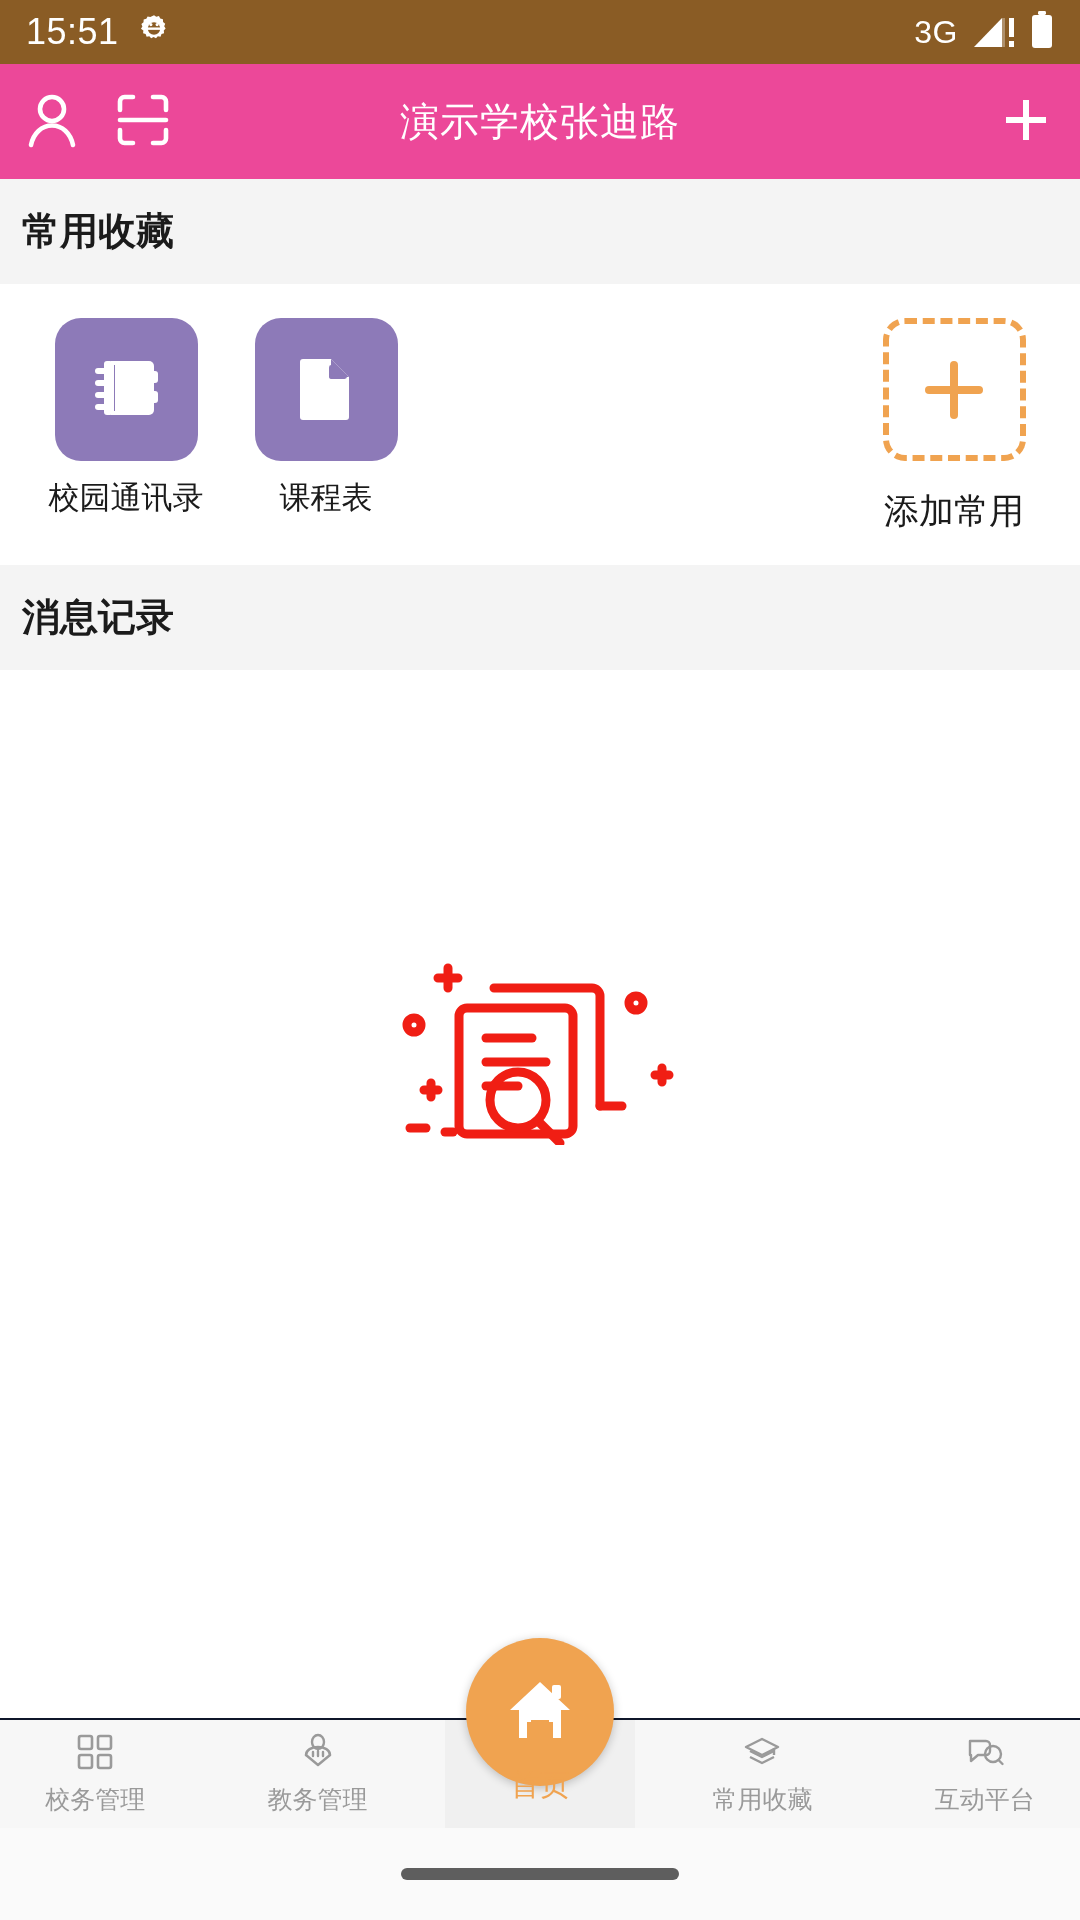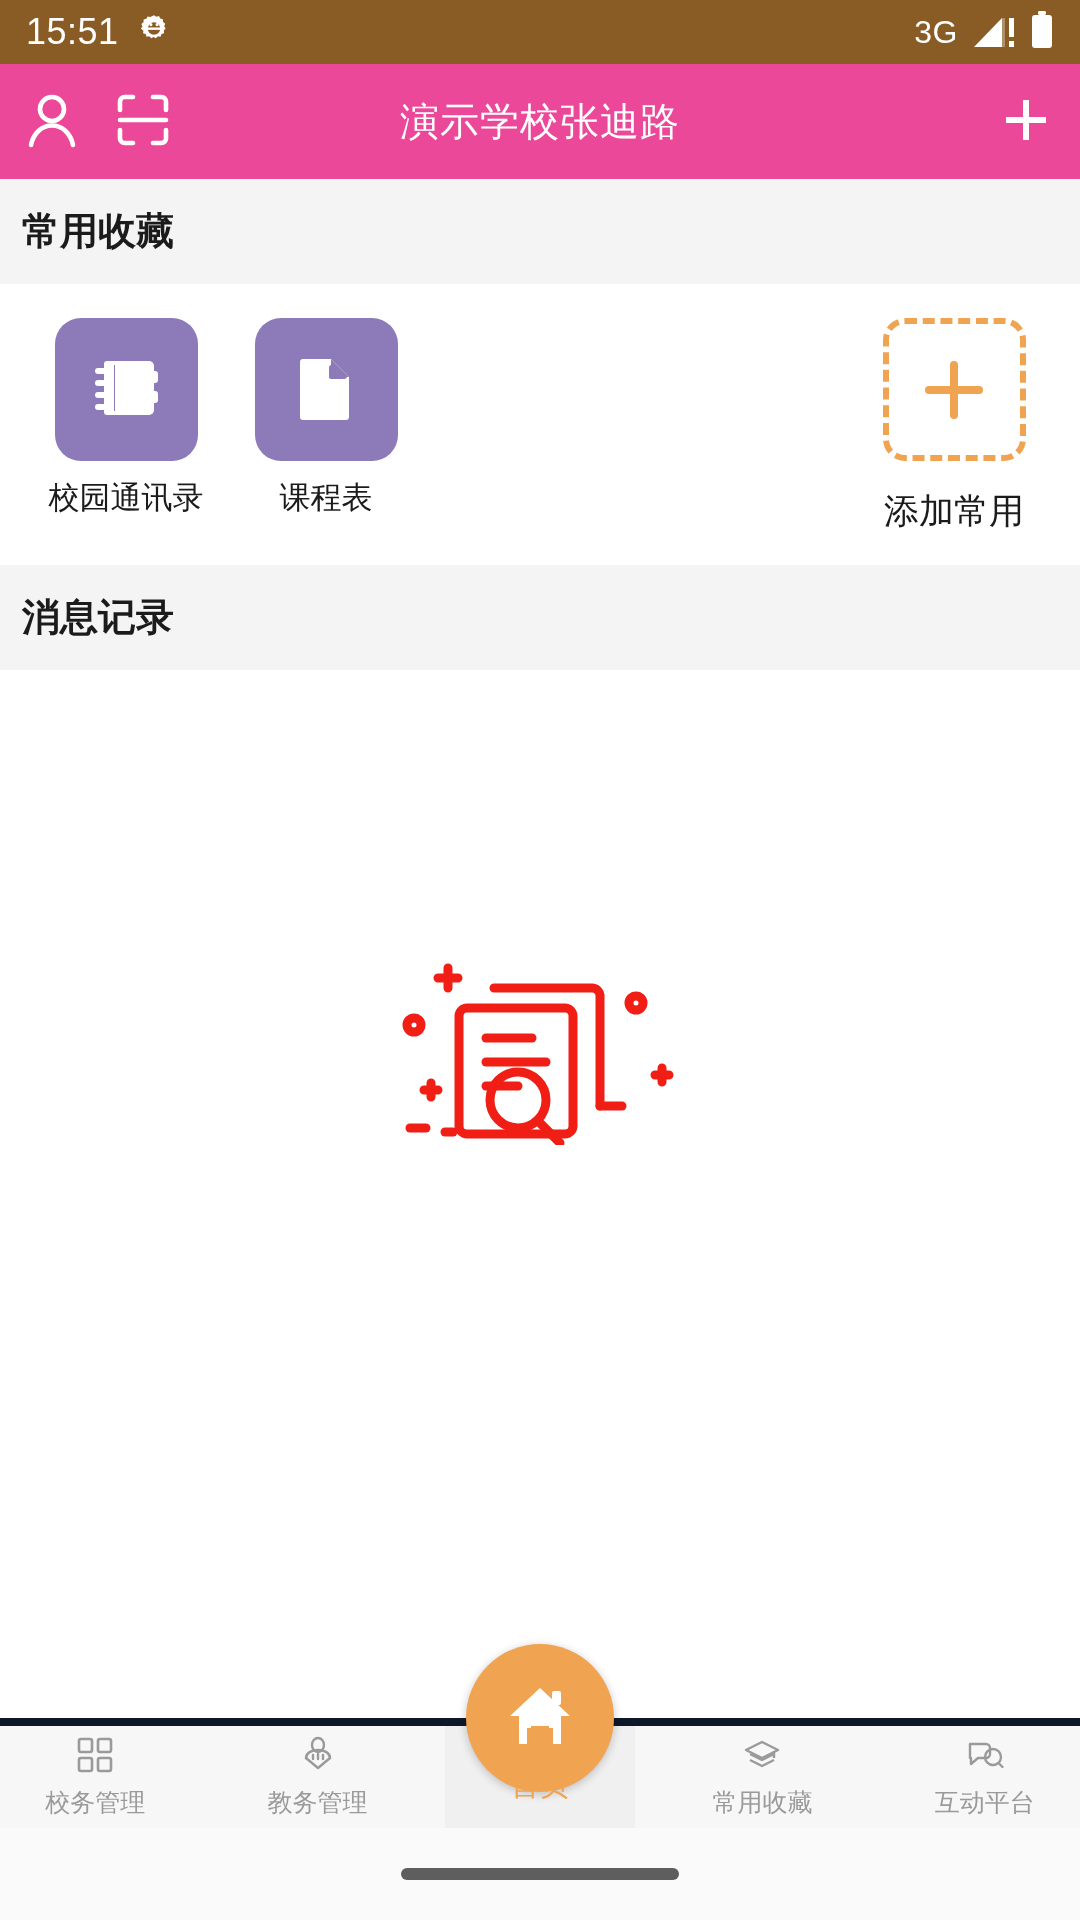--- a/index.html
+++ b/index.html
@@ -59,21 +59,21 @@
   
   .msg-body {
     background:#fff; height:1120px; display:flex; flex-direction:column;
     align-items:center; padding-top:270px;
   }
   .empty-text { margin-top:22px; font-size:41px; color:#F01E14; letter-spacing:2px; }
 
   
   .bottom-wrap { position:absolute; left:0; bottom:0; width:1080px; }
   .tab-bar {
-    height:110px; background:#F7F7F7; border-top:8px solid #0f172a;
+    height:110px; background:#F7F7F7; border-top:2px solid #0f172a;
     display:flex; align-items:center; position:relative;gap:32px;
   }
   .tab {
     flex:1; height:100%; display:flex; flex-direction:column;
     align-items:center; justify-content:center; gap:8px;
   }
   .tab.center-slot { background:#F0F0F0; }
   .tab-label { font-size:25px; color:#9a9a9a; }
   .tab.active .tab-label { color:#F0A350; font-size:30px; }
   .home-fab {

